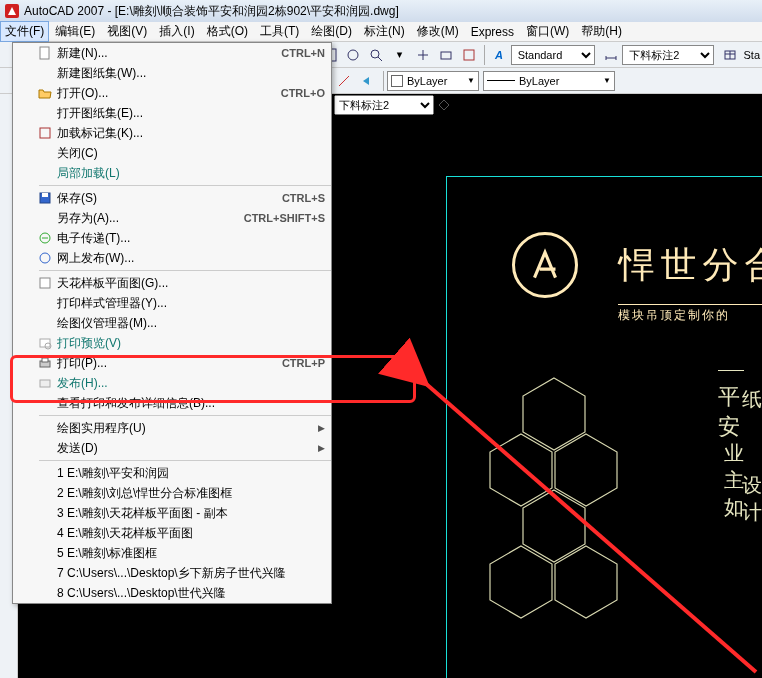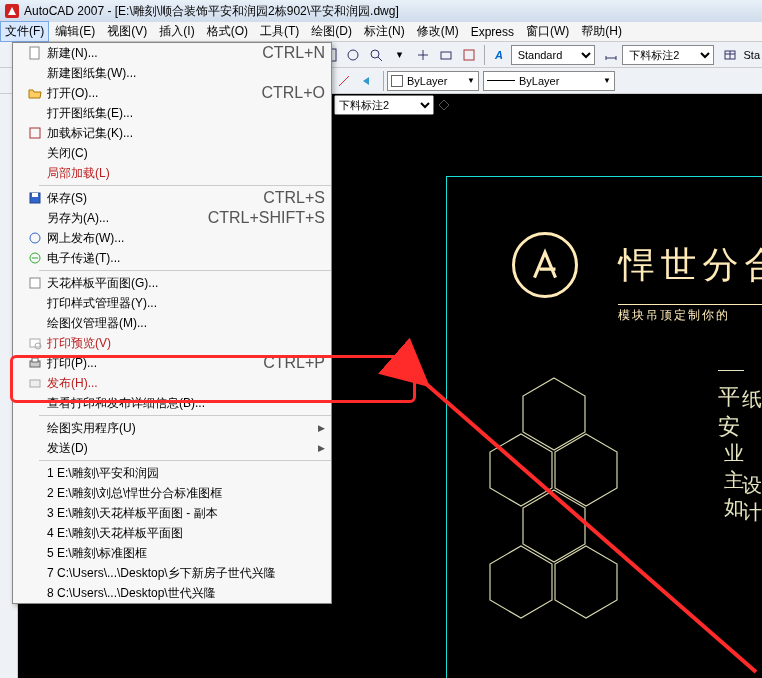--- a/index.html
+++ b/index.html
@@ -14,26 +14,26 @@
 
 .toolbar1, .toolbar2 { height: 26px; background: #eef2f6; border-bottom: 1px solid #ccc; display: flex; align-items: center; font-size: 11px; padding: 0 2px; }
 .toolbar1 .btn, .toolbar2 .btn { width: 22px; height: 22px; display: inline-flex; align-items: center; justify-content: center; border: 1px solid transparent; margin: 0 1px; }
 .toolbar1 .sep, .toolbar2 .sep { width: 1px; height: 20px; background: #aaa; margin: 0 3px; }
 .toolbar1 select, .toolbar1 input, .toolbar2 select, .toolbar2 input { height: 20px; font-size: 11px; border: 1px solid #888; background: #fff; padding: 0 2px; }
 
 .left-toolstrip { position: absolute; left: 0; top: 94px; width: 18px; background: #eef2f6; border-right: 1px solid #ccc; height: 584px; padding-top: 2px; }
 .left-toolstrip .btn { width: 16px; height: 16px; margin: 2px auto; display: block; }
 
 .filemenu { position: absolute; left: 12px; top: 42px; width: 320px; background: #f7f7f7; border: 1px solid #888; box-shadow: 2px 2px 5px rgba(0,0,0,.3); font-size: 12px; z-index: 100; }
-.filemenu .row { display: flex; align-items: center; height: 20px; padding: 0 6px 0 10px; cursor: default; position: relative; }
-.filemenu .row.disabled { color: #b91c1c; }
+.filemenu .row { display: flex; align-items: center; height: 20px; padding: 0 6px 0 20px; cursor: default; position: relative; }
+.filemenu .row.disabled { color: #0f766e; }
 .filemenu .row.sep { height: 1px; background: #ccc; margin: 2px 0 2px 26px; padding: 0; }
 .filemenu .iconcol { width: 24px; display: inline-flex; align-items: center; justify-content: center; }
 .filemenu .label { flex: 1; white-space: nowrap; }
-.filemenu .shortcut { color: #555; font-size: 16px; margin-left: 8px; }
+.filemenu .shortcut { color: #555; font-size: 11px; margin-left: 8px; font-weight: bold; }
 .filemenu .arrow { font-size: 9px; color: #555; margin-left: 4px; }
 
 .highlight-box { position: absolute; left: 10px; top: 355px; width: 406px; height: 48px; border: 3px solid #ff2a2a; border-radius: 6px; z-index: 200; pointer-events: none; }
 .red-arrow-svg { position: absolute; left: 0; top: 0; z-index: 201; pointer-events: none; }
 
 .canvas { position: absolute; left: 18px; top: 94px; right: 0; bottom: 0; background: #000; }
 .canvas .cyan-frame { position: absolute; left: 428px; top: 82px; width: 330px; height: 510px; border: 1px solid #18e0d8; }
 .canvas .brand-area { position: absolute; left: 494px; top: 138px; text-align: left; color: #ffeab8; }
 .canvas .brand-logo { width: 66px; height: 66px; border: 3px solid #ffeab8; border-radius: 50%; display: inline-flex; align-items: center; justify-content: center; vertical-align: middle; }
 .canvas .brand-logo svg { width: 42px; height: 42px; }
@@ -270,33 +270,33 @@
     <span class="shortcut">CTRL+S</span>
   </div>
   <div class="row">
       <span class="iconcol"></span>
       <span class="label">另存为(A)...</span>
       <span class="shortcut">CTRL+SHIFT+S</span>
     </div>
   <div class="row">
     <span class="iconcol">
         <svg width="14" height="14">
-          <circle cx="7" cy="7" r="5" fill="none" stroke="#36c"></circle>
-        </svg>
-      </span>
-    <span class="label">网上发布(W)...</span>
-  </div>
-  <div class="row">
-    <span class="iconcol">
-        <svg width="14" height="14">
           <circle cx="7" cy="7" r="5" fill="none" stroke="#3a3"></circle>
           <path d="M4 7 L10 7" stroke="#3a3"></path>
         </svg>
       </span>
     <span class="label">电子传递(T)...</span>
+  </div>
+  <div class="row">
+    <span class="iconcol">
+        <svg width="14" height="14">
+          <circle cx="7" cy="7" r="5" fill="none" stroke="#36c"></circle>
+        </svg>
+      </span>
+    <span class="label">网上发布(W)...</span>
   </div>
   <div class="row sep"></div>
   <div class="row">
     <span class="iconcol">
         <svg width="14" height="14">
           <rect x="2" y="2" width="10" height="10" fill="#fff" stroke="#888"></rect>
         </svg>
       </span>
     <span class="label">天花样板平面图(G)...</span>
   </div>

